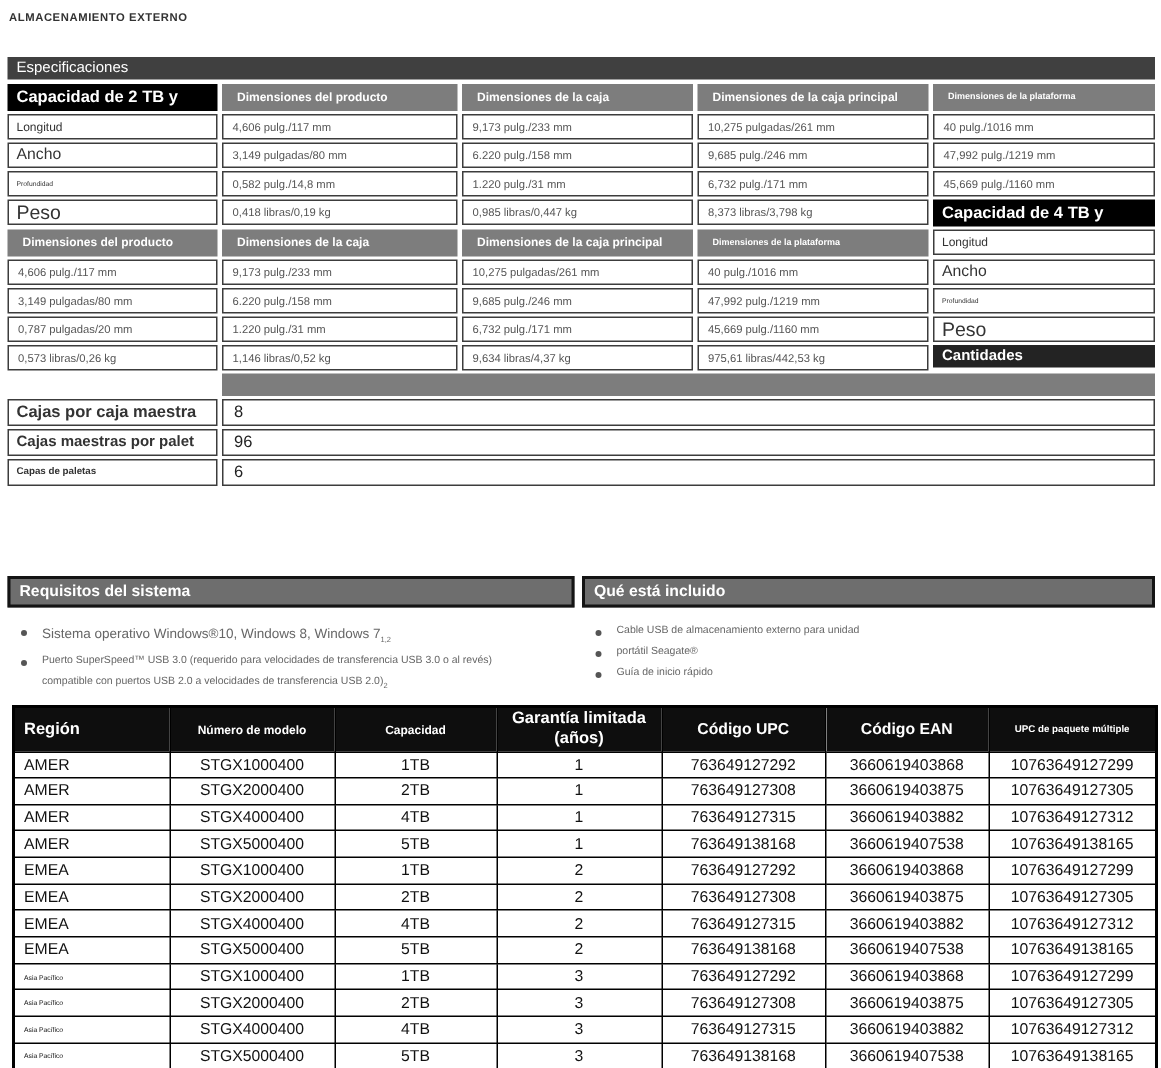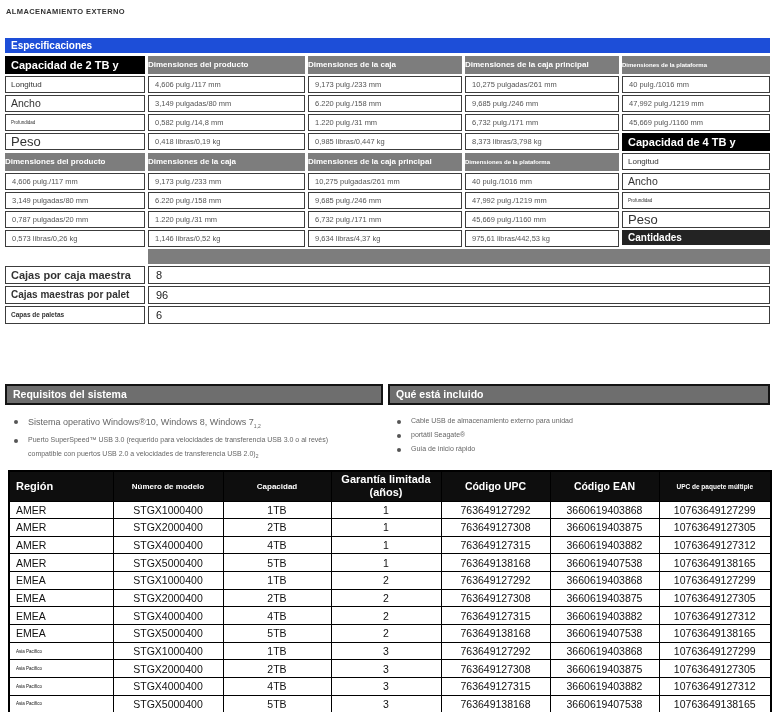--- a/index.html
+++ b/index.html
@@ -3,24 +3,24 @@
 <meta charset="utf-8">
 <style>
   * { margin:0; padding:0; box-sizing:border-box; }
   html,body { width:774px; height:712px; background:#fff; font-family:"Liberation Sans", sans-serif; }
   #page { position:relative; width:774px; height:712px; overflow:hidden; }
 
   #doc-title { position:absolute; left:6px; top:7px; font-size:7.5px; font-weight:bold; color:#333; letter-spacing:.4px; }
 
   
   #spec-section { position:absolute; left:5px; top:38px; width:765px; }
-  #spec-bar { background:#1d4ed8; color:#fff; font-weight:bold; font-size:10px; height:15px; line-height:15px; padding-left:6px; margin-bottom:3px; }
+  #spec-bar { background:#404040; color:#fff; font-weight:normal; font-size:10px; height:15px; line-height:15px; padding-left:6px; margin-bottom:3px; }
   #spec-grid { display:grid; grid-template-columns:140px 157px 154px 154px 148px; column-gap:3px; row-gap:2px; }
   .spec-cap-cell { background:#000000; color:#fff; font-weight:bold; font-size:11px; height:18px; line-height:18px; padding-left:6px; }
-  .spec-col-header { background:#7d7d7d; color:#fff; font-weight:bold; font-size:8px; height:18px; line-height:18px; padding-left:0; white-space:nowrap; overflow:hidden; }
+  .spec-col-header { background:#7d7d7d; color:#fff; font-weight:bold; font-size:8px; height:18px; line-height:18px; padding-left:10px; white-space:nowrap; overflow:hidden; }
   .spec-col-header.small { font-size:6px; }
   .spec-label-cell { border:1px solid #3c3c3c; height:17px; line-height:15px; padding-left:5px; color:#333; white-space:nowrap; overflow:hidden; }
   .f0 { font-size:8px; } .f1 { font-size:10.5px; } .f2 { font-size:4.5px; } .f3 { font-size:13px; }
   .spec-value-cell { border:1px solid #3c3c3c; height:17px; line-height:15px; padding-left:6px; font-size:7.5px; color:#555; white-space:nowrap; overflow:hidden; }
   .qty-bar-label { background:#232323; color:#fff; font-weight:bold; font-size:10px; height:15px; line-height:15px; padding-left:6px; }
   .qty-bar-rest { background:#7d7d7d; height:15px; grid-column:2 / span 4; }
   .qty-label-cell { border:1px solid #3c3c3c; height:18px; line-height:16px; padding-left:5px; color:#333; white-space:nowrap; overflow:hidden;font-weight:bold; }
   .q0 { font-size:11px; } .q1 { font-size:10px; } .q2 { font-size:6.5px; }
   .qty-value-cell { border:1px solid #3c3c3c; height:18px; line-height:16px; padding-left:7px; font-size:11px; color:#222; grid-column:2 / span 4; }
 

